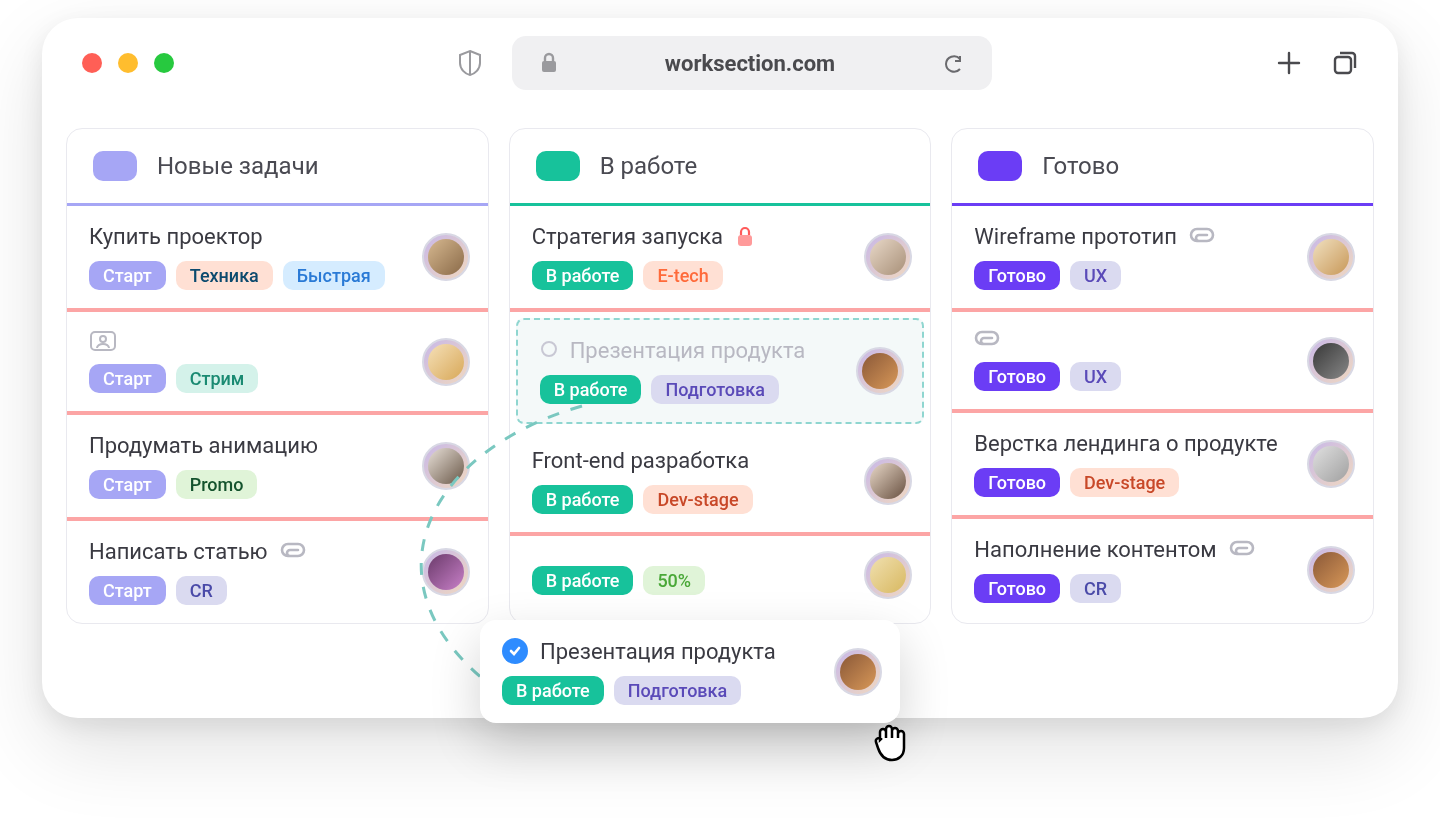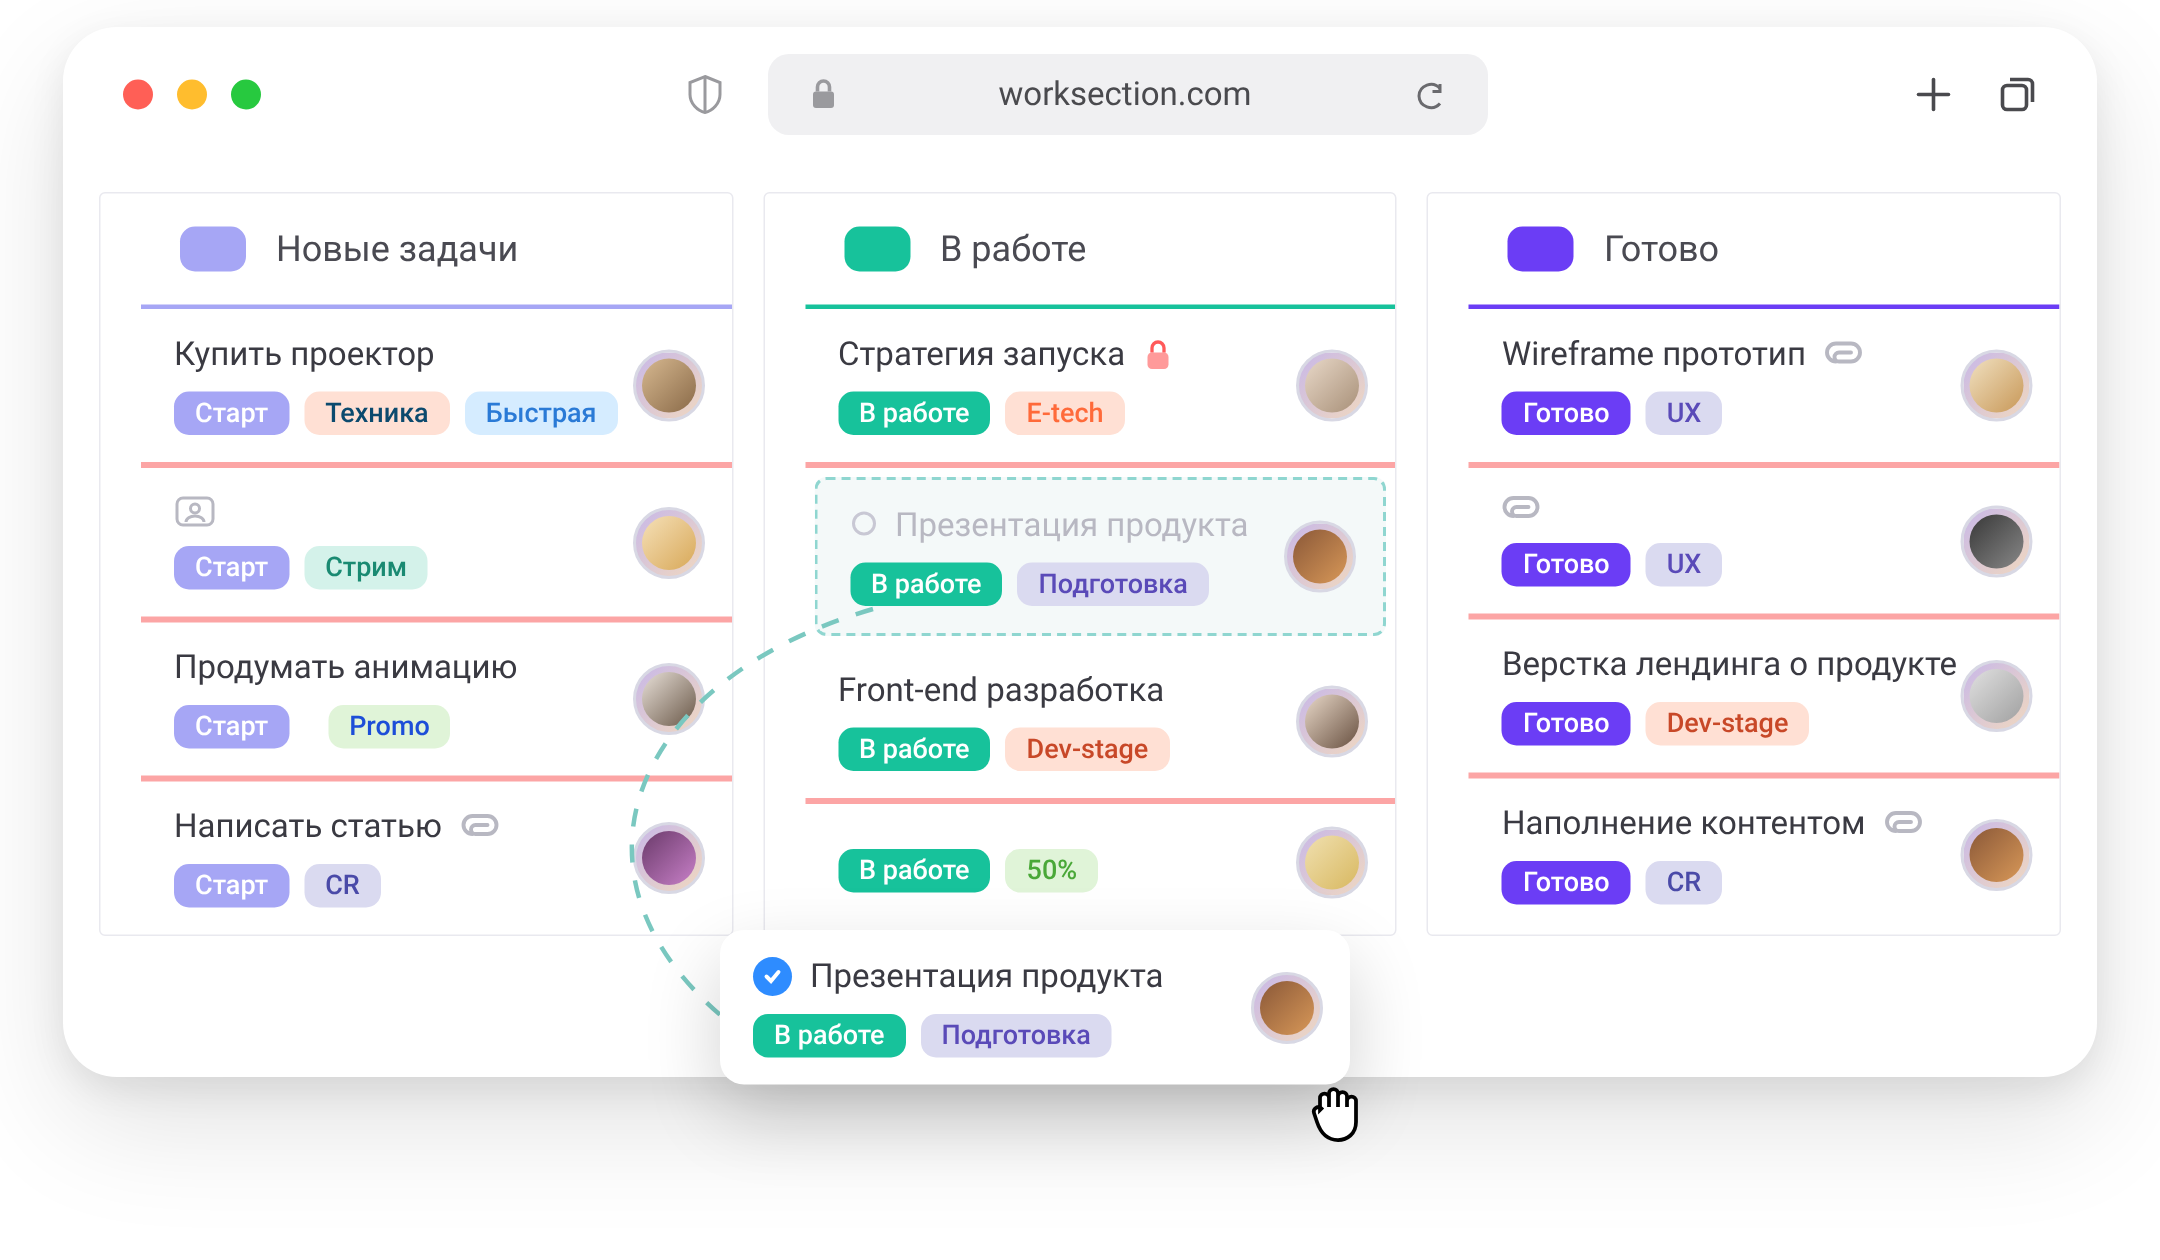--- a/index.html
+++ b/index.html
@@ -38,37 +38,36 @@
   display: flex;
   align-items: center;
   background: #f0f0f2;
   border-radius: 14px;
   height: 54px;
   padding: 0 28px;
   gap: 40px;
   min-width: 480px;
 }
 .lock-icon { width: 18px; height: 22px; color: #9a9a9e; }
-.url { flex: 1; text-align: center; font-size: 22px; color: #4a4a4e; }
+.url { flex: 1; text-align: center; font-size: 22px; color: #4a4a4e; font-weight: bold; }
 .reload-icon { width: 22px; height: 22px; color: #6a6a6e; }
 .right-icons { margin-left: auto; display: flex; gap: 30px; align-items: center; }
 .plus-icon, .tabs-icon { width: 26px; height: 26px; color: #4a4a4e; }
 
 .board {
   padding: 20px 24px;
   display: flex;
   gap: 20px;
 }
 .column {
   flex: 1;
   background: #fff;
   border: 1px solid #e9e9ef;
-  border-radius: 4px;
+  border-radius: 16px;
   overflow: hidden;
-  padding-left: 27px;
 }
 .col-header {
   display: flex;
   align-items: center;
   gap: 20px;
   padding: 22px 26px;
   border-bottom: 3px solid;
 }
 .col-chip {
   width: 44px;
@@ -234,21 +233,21 @@
           <div class="avatar">
             <div class="avatar-inner" style="background: linear-gradient(135deg, rgb(245, 224, 184), rgb(216, 168, 88));"></div>
           </div>
         </div>
         <div class="card">
           <div class="card-title-row">
             <span class="card-title">Продумать анимацию</span>
           </div>
           <div class="tags">
             <span class="tag" style="background: rgb(166, 166, 245); color: rgb(255, 255, 255);">Старт</span>
-            <span class="tag" style="background: rgb(224, 244, 216); color: #1d4ed8; margin-left: 16px;">Promo</span>
+            <span class="tag" style="background: rgb(224, 244, 216); color: #14532d;">Promo</span>
           </div>
           <div class="avatar">
             <div class="avatar-inner" style="background: linear-gradient(135deg, rgb(232, 224, 216), rgb(106, 88, 72));"></div>
           </div>
         </div>
         <div class="card">
           <div class="card-title-row">
             <span class="card-title">Написать статью</span>
             <span class="icon-small attach-icon">
               <svg width="30" height="20" viewBox="0 0 30 20" fill="none" stroke="#b8b8c2" stroke-width="2.6" stroke-linecap="round">

